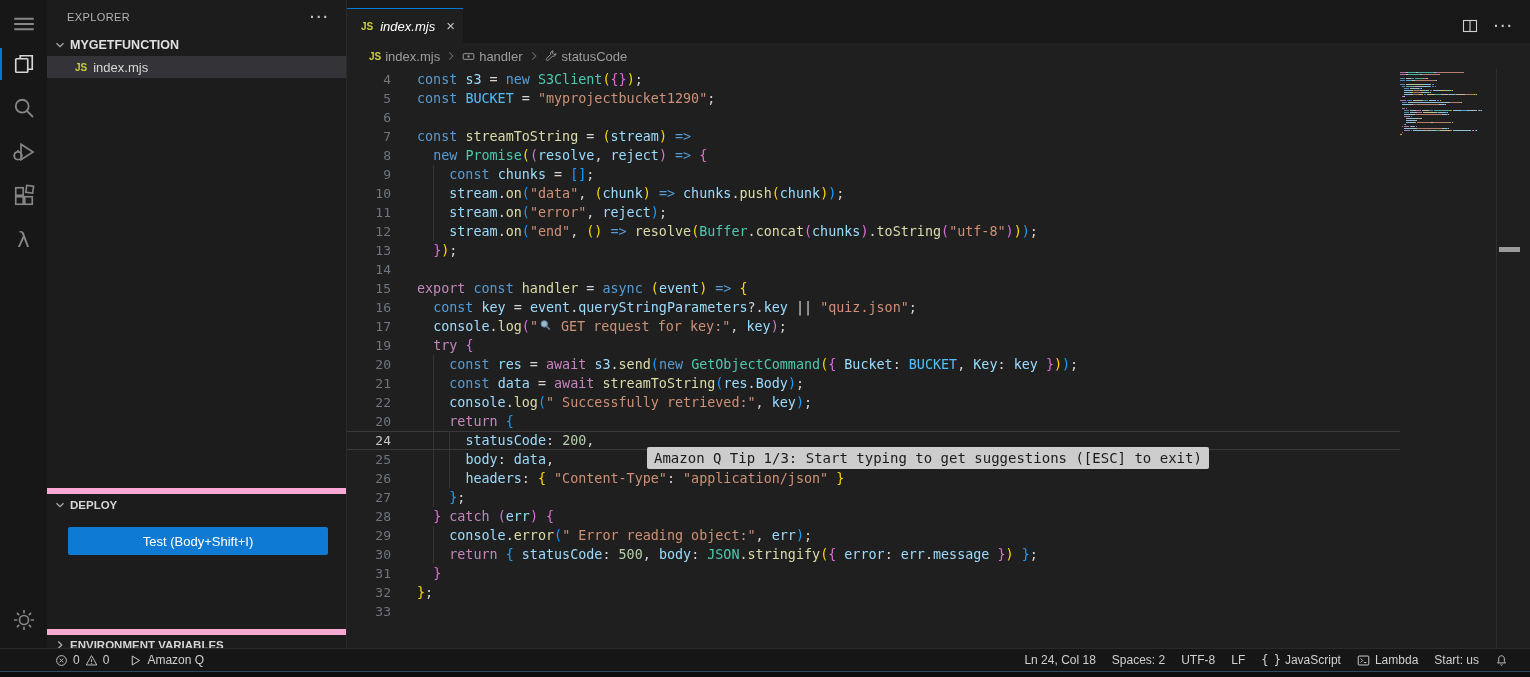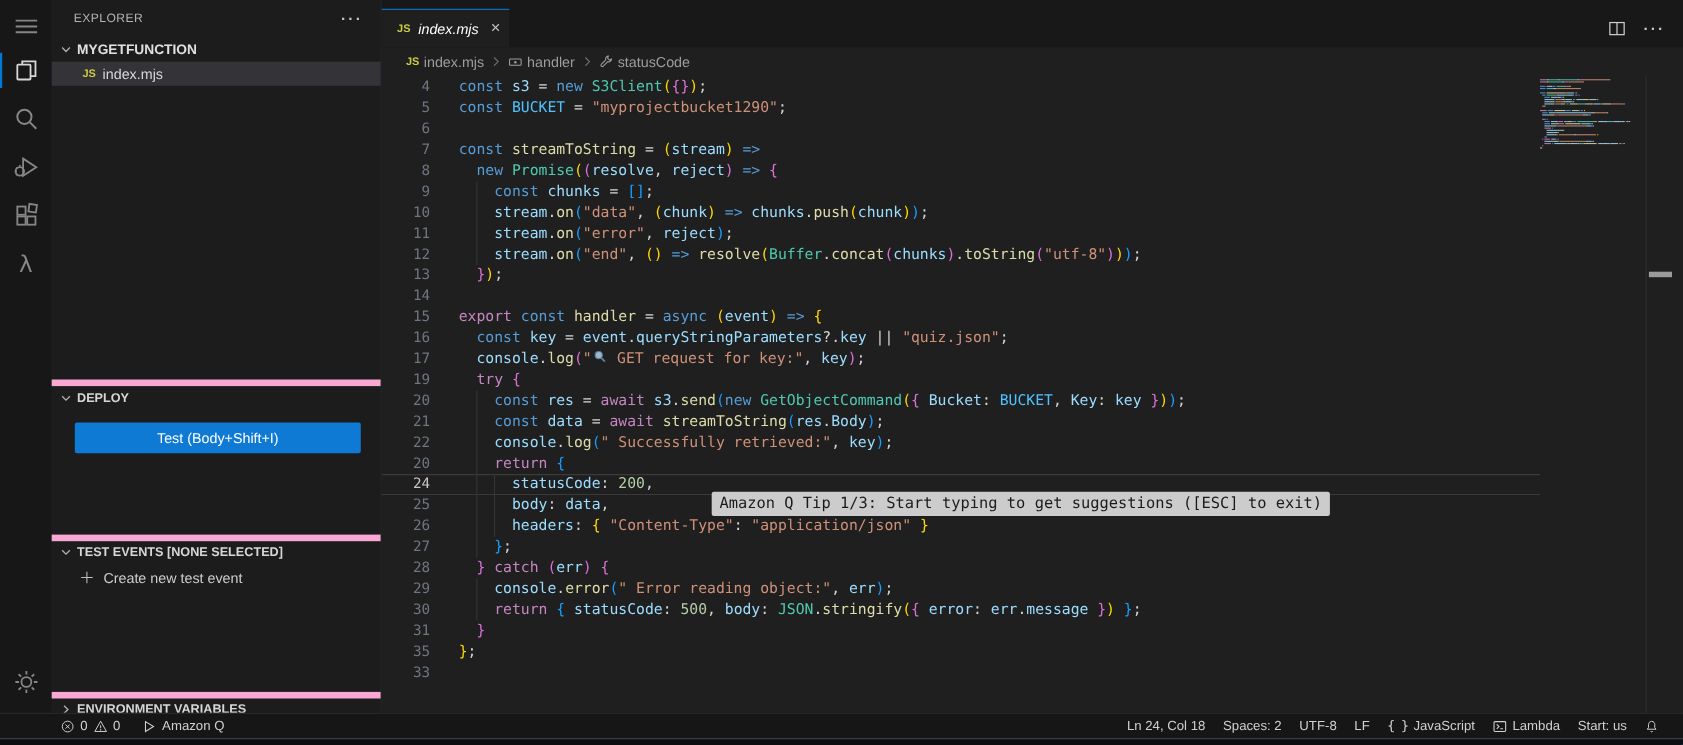--- a/index.html
+++ b/index.html
@@ -151,34 +151,20 @@
       <section class="sb-section sec-deploy">
         <div class="sec-head">
           <svg class="chev" viewBox="0 0 16 16" fill="none" stroke="currentColor" stroke-width="1.4">
               <path d="M4 6l4 4 4-4"></path>
             </svg>
           <span>DEPLOY</span>
         </div>
         <button class="btn">Test (Body+Shift+I)</button>
       </section>
 
-      <section class="sb-section sec-events">
-        <div class="sec-head">
-          <svg class="chev" viewBox="0 0 16 16" fill="none" stroke="currentColor" stroke-width="1.4">
-              <path d="M4 6l4 4 4-4"></path>
-            </svg>
-          <span>TEST EVENTS [NONE SELECTED]</span>
-        </div>
-        <div class="create-row">
-          <svg class="plus-ic" viewBox="0 0 16 16" fill="none" stroke="currentColor" stroke-width="1.1">
-              <path d="M8 2v12M2 8h12"></path>
-            </svg>
-          <span>Create new test event</span>
-        </div>
-      </section>
 
       <section class="sb-section sec-env">
         <div class="sec-head">
           <svg class="chev" viewBox="0 0 16 16" fill="none" stroke="currentColor" stroke-width="1.4">
               <path d="M6 4l4 4-4 4"></path>
             </svg>
           <span>ENVIRONMENT VARIABLES</span>
         </div>
       </section>
     </aside>
@@ -248,21 +234,21 @@
             <div class="code-line"><span class="gutter">22</span><i class="guide" style="left: 86.12px;"></i><span class="line-text"><span style="color: rgb(212, 212, 212);">    </span><span style="color: rgb(156, 220, 254);">console</span><span style="color: rgb(212, 212, 212);">.</span><span style="color: rgb(220, 220, 170);">log</span><span style="color: rgb(23, 159, 255);">(</span><span style="color: rgb(206, 145, 120);">" Successfully retrieved:"</span><span style="color: rgb(212, 212, 212);">, </span><span style="color: rgb(156, 220, 254);">key</span><span style="color: rgb(23, 159, 255);">)</span><span style="color: rgb(212, 212, 212);">;</span></span></div>
             <div class="code-line"><span class="gutter">20</span><i class="guide" style="left: 86.12px;"></i><span class="line-text"><span style="color: rgb(212, 212, 212);">    </span><span style="color: rgb(197, 134, 192);">return</span><span style="color: rgb(212, 212, 212);"> </span><span style="color: rgb(23, 159, 255);">{</span></span></div>
             <div class="code-line active-line"><span class="gutter">24</span><i class="guide" style="left: 86.12px;"></i><i class="guide" style="left: 102.24px;"></i><span class="line-text"><span style="color: rgb(212, 212, 212);">      </span><span style="color: rgb(156, 220, 254);">statusCode</span><span style="color: rgb(212, 212, 212);">: </span><span style="color: rgb(181, 206, 168);">200</span><span style="color: rgb(212, 212, 212);">,</span></span></div>
             <div class="code-line"><span class="gutter">25</span><i class="guide" style="left: 86.12px;"></i><i class="guide" style="left: 102.24px;"></i><span class="line-text"><span style="color: rgb(212, 212, 212);">      </span><span style="color: rgb(156, 220, 254);">body</span><span style="color: rgb(212, 212, 212);">: </span><span style="color: rgb(156, 220, 254);">data</span><span style="color: rgb(212, 212, 212);">,</span></span></div>
             <div class="code-line"><span class="gutter">26</span><i class="guide" style="left: 86.12px;"></i><i class="guide" style="left: 102.24px;"></i><span class="line-text"><span style="color: rgb(212, 212, 212);">      </span><span style="color: rgb(156, 220, 254);">headers</span><span style="color: rgb(212, 212, 212);">: </span><span style="color: rgb(255, 215, 0);">{</span><span style="color: rgb(212, 212, 212);"> </span><span style="color: rgb(206, 145, 120);">"Content-Type"</span><span style="color: rgb(212, 212, 212);">: </span><span style="color: rgb(206, 145, 120);">"application/json"</span><span style="color: rgb(212, 212, 212);"> </span><span style="color: rgb(255, 215, 0);">}</span></span></div>
             <div class="code-line"><span class="gutter">27</span><i class="guide" style="left: 86.12px;"></i><span class="line-text"><span style="color: rgb(212, 212, 212);">    </span><span style="color: rgb(23, 159, 255);">}</span><span style="color: rgb(212, 212, 212);">;</span></span></div>
             <div class="code-line"><span class="gutter">28</span><span class="line-text"><span style="color: rgb(212, 212, 212);">  </span><span style="color: rgb(218, 112, 214);">}</span><span style="color: rgb(212, 212, 212);"> </span><span style="color: rgb(197, 134, 192);">catch</span><span style="color: rgb(212, 212, 212);"> </span><span style="color: rgb(218, 112, 214);">(</span><span style="color: rgb(156, 220, 254);">err</span><span style="color: rgb(218, 112, 214);">)</span><span style="color: rgb(212, 212, 212);"> </span><span style="color: rgb(218, 112, 214);">{</span></span></div>
             <div class="code-line"><span class="gutter">29</span><i class="guide" style="left: 86.12px;"></i><span class="line-text"><span style="color: rgb(212, 212, 212);">    </span><span style="color: rgb(156, 220, 254);">console</span><span style="color: rgb(212, 212, 212);">.</span><span style="color: rgb(220, 220, 170);">error</span><span style="color: rgb(23, 159, 255);">(</span><span style="color: rgb(206, 145, 120);">" Error reading object:"</span><span style="color: rgb(212, 212, 212);">, </span><span style="color: rgb(156, 220, 254);">err</span><span style="color: rgb(23, 159, 255);">)</span><span style="color: rgb(212, 212, 212);">;</span></span></div>
             <div class="code-line"><span class="gutter">30</span><i class="guide" style="left: 86.12px;"></i><span class="line-text"><span style="color: rgb(212, 212, 212);">    </span><span style="color: rgb(197, 134, 192);">return</span><span style="color: rgb(212, 212, 212);"> </span><span style="color: rgb(23, 159, 255);">{</span><span style="color: rgb(212, 212, 212);"> </span><span style="color: rgb(156, 220, 254);">statusCode</span><span style="color: rgb(212, 212, 212);">: </span><span style="color: rgb(181, 206, 168);">500</span><span style="color: rgb(212, 212, 212);">, </span><span style="color: rgb(156, 220, 254);">body</span><span style="color: rgb(212, 212, 212);">: </span><span style="color: rgb(78, 201, 176);">JSON</span><span style="color: rgb(212, 212, 212);">.</span><span style="color: rgb(220, 220, 170);">stringify</span><span style="color: rgb(255, 215, 0);">(</span><span style="color: rgb(218, 112, 214);">{</span><span style="color: rgb(212, 212, 212);"> </span><span style="color: rgb(156, 220, 254);">error</span><span style="color: rgb(212, 212, 212);">: </span><span style="color: rgb(156, 220, 254);">err</span><span style="color: rgb(212, 212, 212);">.</span><span style="color: rgb(156, 220, 254);">message</span><span style="color: rgb(212, 212, 212);"> </span><span style="color: rgb(218, 112, 214);">}</span><span style="color: rgb(255, 215, 0);">)</span><span style="color: rgb(212, 212, 212);"> </span><span style="color: rgb(23, 159, 255);">}</span><span style="color: rgb(212, 212, 212);">;</span></span></div>
             <div class="code-line"><span class="gutter">31</span><span class="line-text"><span style="color: rgb(212, 212, 212);">  </span><span style="color: rgb(218, 112, 214);">}</span></span></div>
-            <div class="code-line"><span class="gutter">35</span><span class="line-text"><span style="color: rgb(255, 215, 0);">}</span><span style="color: rgb(212, 212, 212);">;</span></span></div>
+            <div class="code-line"><span class="gutter">32</span><span class="line-text"><span style="color: rgb(255, 215, 0);">}</span><span style="color: rgb(212, 212, 212);">;</span></span></div>
             <div class="code-line"><span class="gutter">33</span><span class="line-text"></span></div>
           </div>
         <div class="minimap" id="minimap">
             <div class="mm-line">
               <i style="width: 6px; background: rgb(197, 134, 192);"></i>
               <i style="width: 2px; background: rgb(212, 212, 212);"></i>
               <i style="width: 8px; background: rgb(78, 201, 176);"></i>
               <i style="width: 2px; background: rgb(212, 212, 212);"></i>
               <i style="width: 16px; background: rgb(78, 201, 176);"></i>
               <i style="width: 2px; background: rgb(212, 212, 212);"></i>

